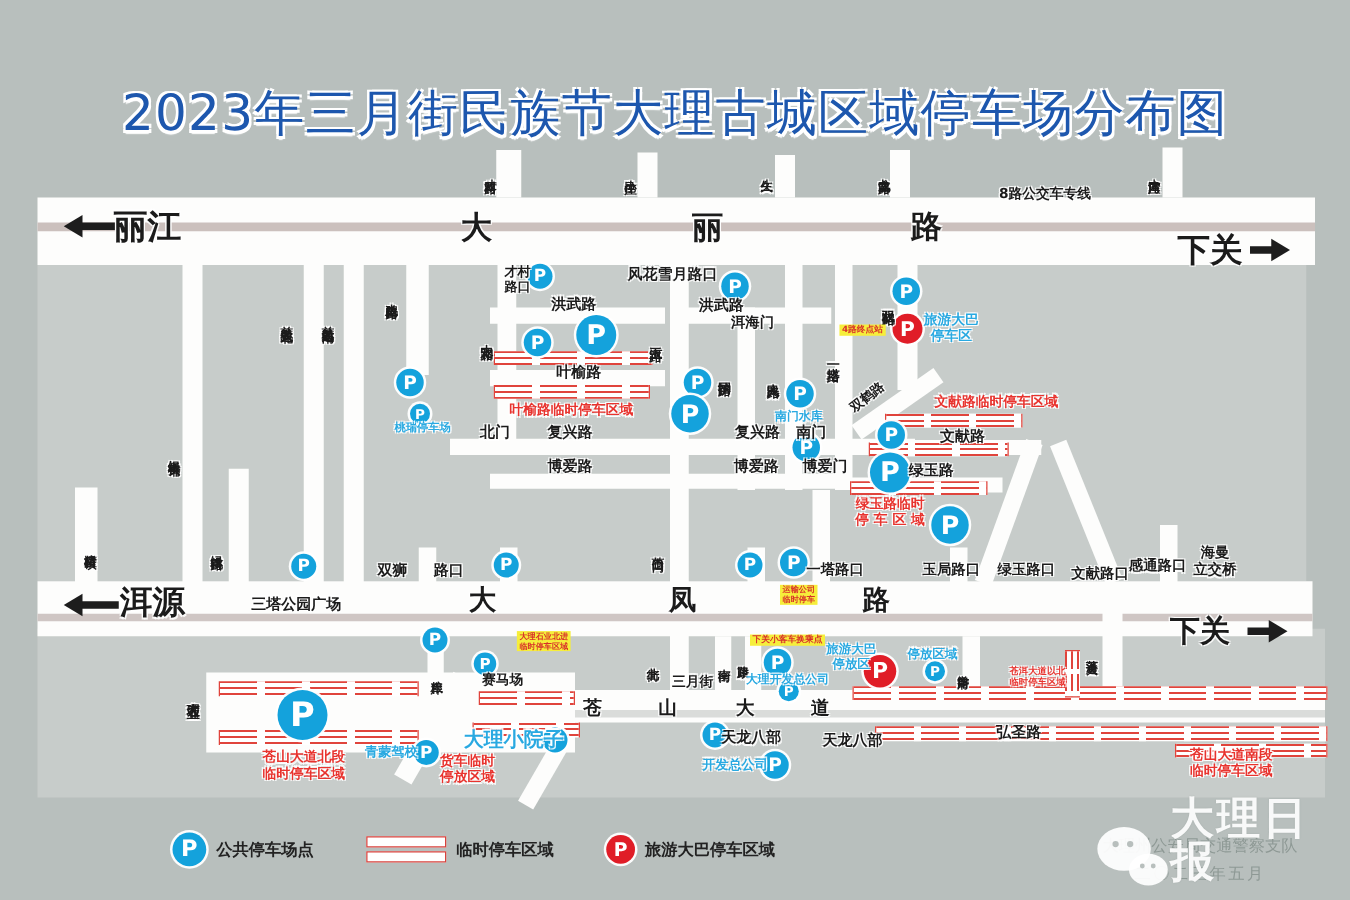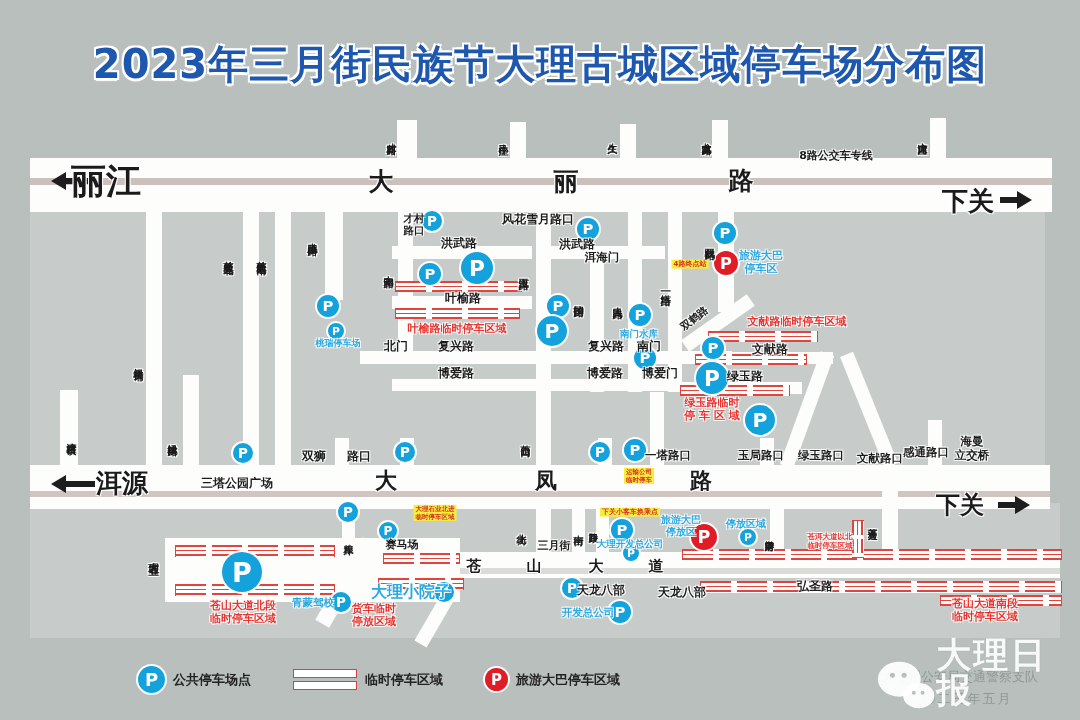--- a/index.html
+++ b/index.html
@@ -1,19 +1,19 @@
 <!DOCTYPE html>
 <html><head>
 <meta charset="utf-8">
 <style>
   html,body{margin:0;padding:0}
   body{width:1080px;height:720px;position:relative;background:#b8bfbd;overflow:hidden;
        font-family:"DejaVu Sans","Liberation Sans",sans-serif;}
-  #title{position:absolute;top:10px;left:0;width:100%;text-align:center;
-         font-size:40px;font-weight:700;color:#1d57ae;letter-spacing:1px;
+  #title{position:absolute;top:36px;left:0;width:100%;text-align:center;
+         font-size:40px;font-weight:400;color:#1d57ae;letter-spacing:1px;
          text-shadow:-2px -2px 0 #fff,2px -2px 0 #fff,-2px 2px 0 #fff,2px 2px 0 #fff,0 3px 1px #fff;}
   #map{position:absolute;left:0;top:0;width:1080px;height:720px;}
   .block{position:absolute;background:#c7ccca;}
   .road{position:absolute;background:#fdfdfc;}
   .road .stripe{position:absolute;left:0;right:0;}
   .hatch{position:absolute;background-color:#fff;
     background-image:
       repeating-linear-gradient(90deg, rgba(255,255,255,0) 0 30px, #fff 30px 36px),
       repeating-linear-gradient(180deg, #e0443c 0 1.6px, rgba(0,0,0,0) 1.6px 4.6px);
     border-left:1.6px solid #e0443c;border-right:1.6px solid #e0443c;}
@@ -154,21 +154,21 @@
     <div class="picon" style="left: 222px; top: 552px; width: 40px; height: 40px; font-size: 27px;">P</div>
     <div class="picon" style="left: 331px; top: 592px; width: 20px; height: 20px; font-size: 13.5px;">P</div>
     <div class="picon" style="left: 434px; top: 582px; width: 20px; height: 20px; font-size: 13.5px;">P</div>
     <div class="picon" style="left: 562px; top: 578px; width: 20px; height: 20px; font-size: 13.5px;">P</div>
     <div class="picon" style="left: 609px; top: 601px; width: 22px; height: 22px; font-size: 14.85px;">P</div>
     <div class="picon" style="left: 611px; top: 519px; width: 22px; height: 22px; font-size: 14.85px;">P</div>
     <div class="picon" style="left: 623px; top: 545px; width: 16px; height: 16px; font-size: 10.8px;">P</div>
     <div class="picon" style="left: 740px; top: 529px; width: 16px; height: 16px; font-size: 10.8px;">P</div>
     <div class="picon red" style="left: 714px; top: 251px; width: 24px; height: 24px; font-size: 16.2px;">P</div>
     <div class="picon red" style="left: 691px; top: 524px; width: 26px; height: 26px; font-size: 17.55px;">P</div>
-    <div class="lbl" style="left: 106px; top: 182px; font-size: 35px;">丽江</div>
+    <div class="lbl" style="left: 118px; top: 182px; font-size: 27px;">丽江</div>
     <div class="lbl" style="left: 381px; top: 182px; font-size: 25px;">大</div>
     <div class="lbl" style="left: 566px; top: 182px; font-size: 25px;">丽</div>
     <div class="lbl" style="left: 741px; top: 181px; font-size: 25px;">路</div>
     <div class="lbl" style="left: 968px; top: 201px; font-size: 26px;">下关</div>
     <div class="lbl" style="left: 836px; top: 156px; font-size: 11px;">8路公交车专线</div>
     <div class="lbl" style="left: 414px; top: 224px; font-size: 10.5px;">才村
 路口</div>
     <div class="lbl" style="left: 538px; top: 219px; font-size: 12px;">风花雪月路口</div>
     <div class="lbl" style="left: 459px; top: 243px; font-size: 12px;">洪武路</div>
     <div class="lbl" style="left: 577px; top: 244px; font-size: 12px;">洪武路</div>

